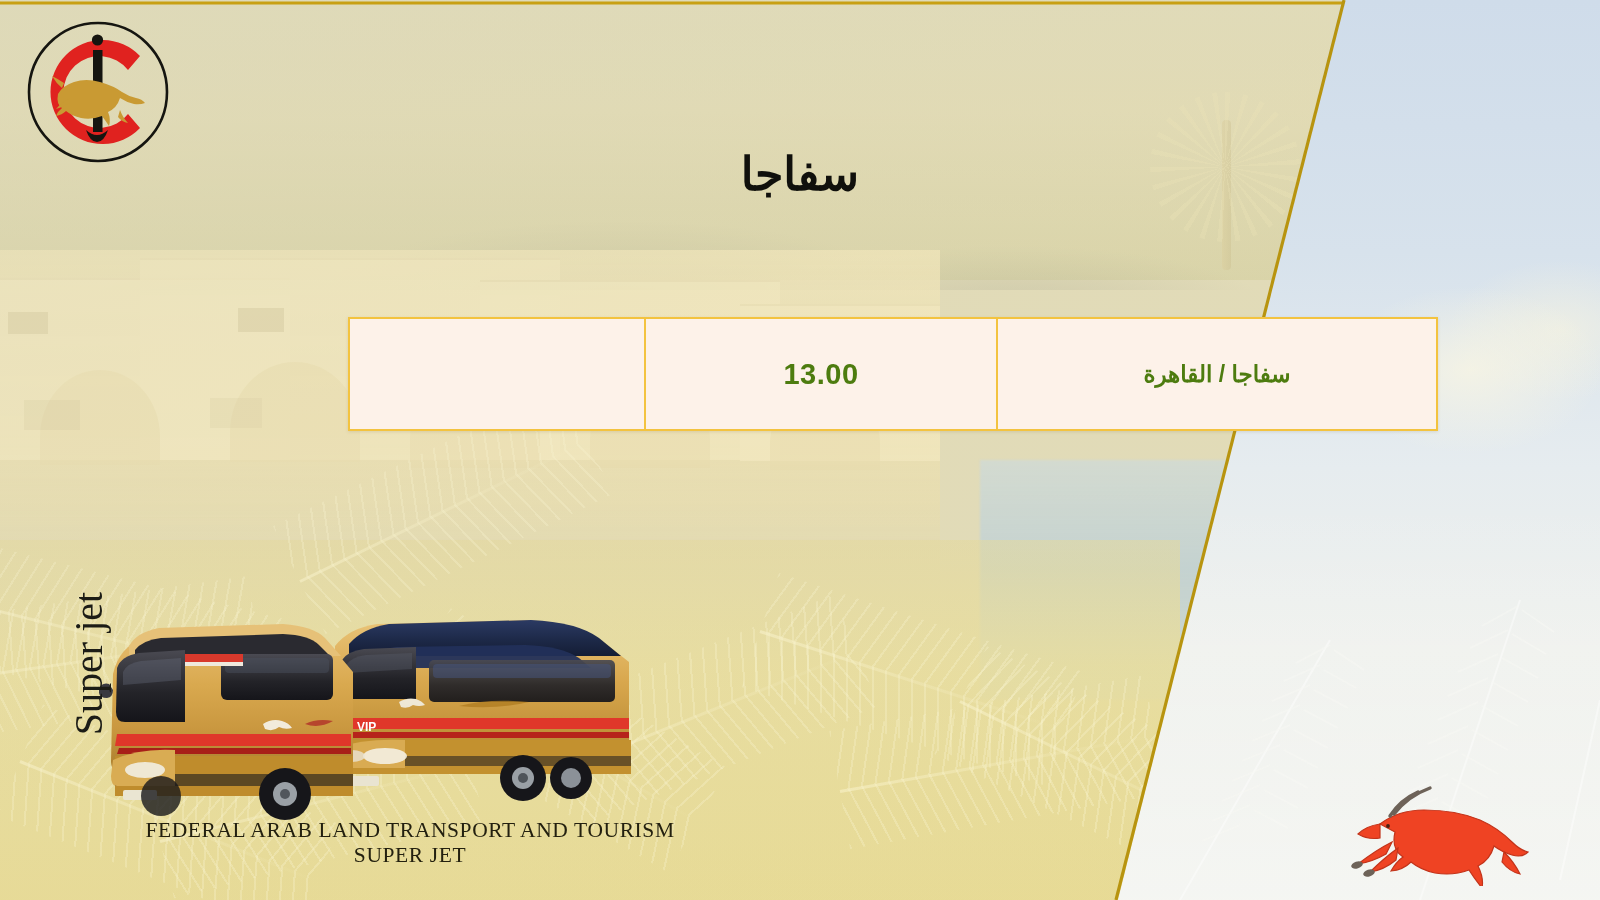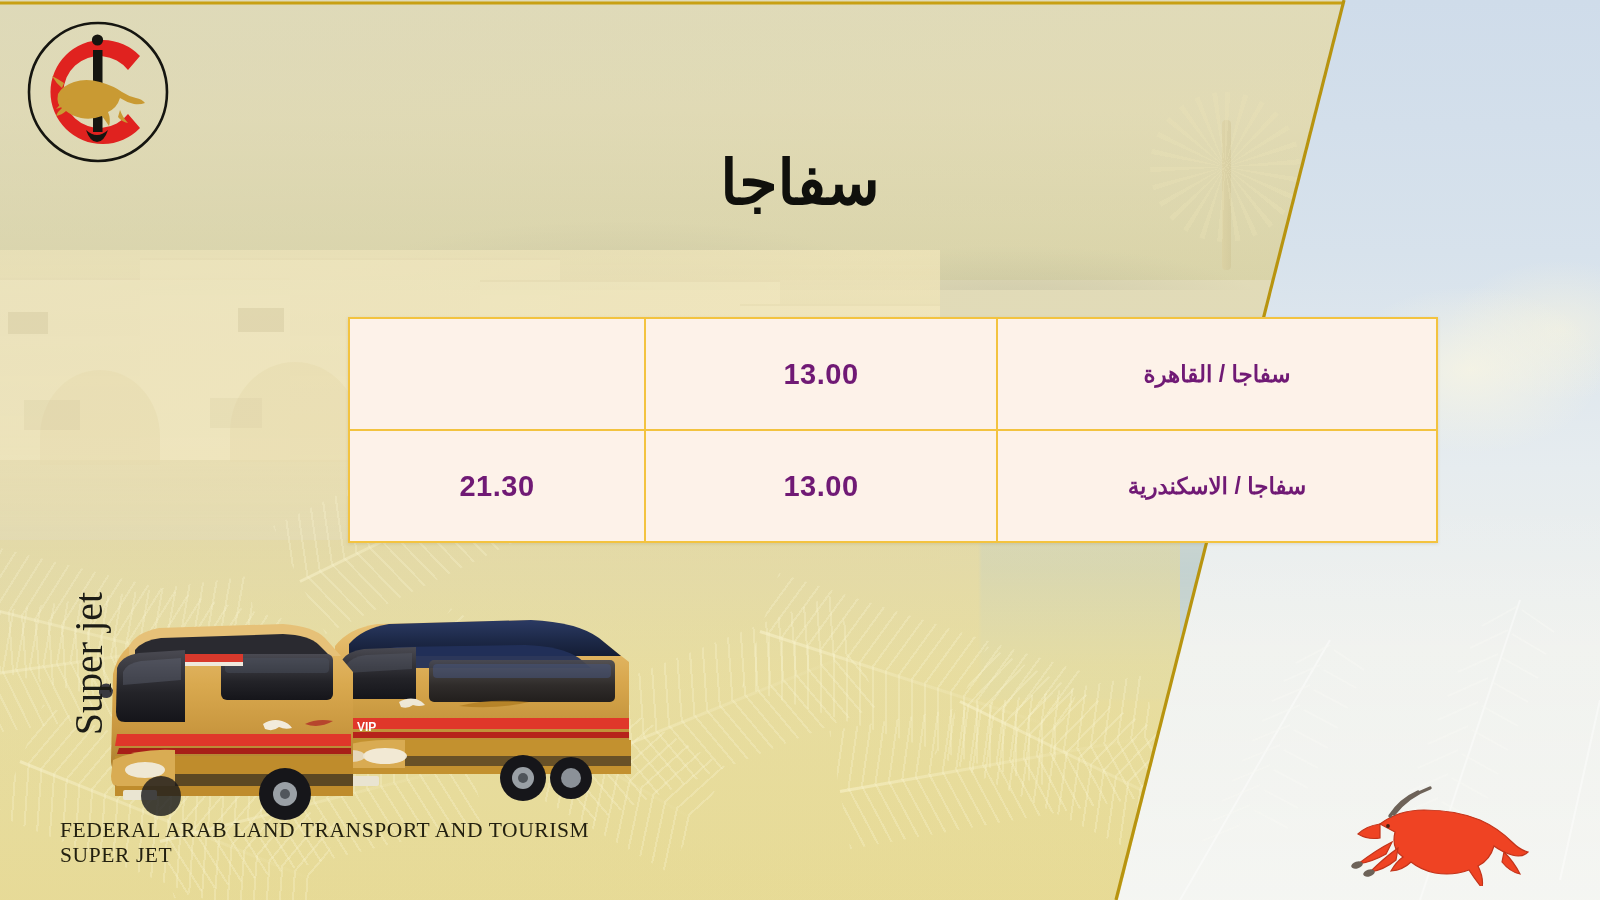--- a/index.html
+++ b/index.html
@@ -180,21 +180,21 @@
 
   
   .title {
     position: absolute;
     left: 0; top: 152px;
     width: 1600px;
     text-align: center;
     direction: rtl;
     font-family: "Liberation Serif", "DejaVu Serif", serif;
     font-weight: 700;
-    font-size: 62px;
+    font-size: 46px;
     line-height: 1;
     color: #10100c;
     letter-spacing: 0;
   }
 
   
   .fare-table {
     position: absolute;
     left: 348px;
     top: 317px;
@@ -203,21 +203,21 @@
     table-layout: fixed;
     background: #fdf2e9;
     box-shadow: 0 1px 3px rgba(120,110,70,.18);
   }
   .fare-table td {
     border: 2px solid #f3c33f;
     background: #fdf2e9;
     height: 110px;
     text-align: center;
     vertical-align: middle;
-    color: #701a75;
+    color: #4d7c0f;
     font-weight: 700;
     padding: 0 6px;
   }
   .col-c { width: 282px; }
   .col-b { width: 338px; }
   .col-a { width: 426px; }
 
   .cell-num {
     font-family: "Liberation Sans", sans-serif;
     font-size: 29px;
@@ -248,20 +248,21 @@
     color: #1c1c16;
     text-align: center;
     white-space: nowrap;
   }
 
   
   .footer {
     position: absolute;
     left: 60px; top: 818px;
     width: 700px;
+    text-align: center;
     font-family: "Liberation Serif", "DejaVu Serif", serif;
     color: #23200f;
     line-height: 1.18;
   }
   .footer-line1 { font-size: 21.5px; letter-spacing: .6px; }
   .footer-line2 { font-size: 21.5px; letter-spacing: .6px; }
 
   
   .gazelle {
     position: absolute;
@@ -374,25 +375,20 @@
   </div>
 
   <div class="title">سفاجا</div>
 
   <table class="fare-table">
     <tbody>
       <tr>
         <td class="col-c cell-num"></td>
         <td class="col-b cell-num">13.00</td>
         <td class="col-a cell-route">سفاجا / القاهرة</td>
-      </tr>
-      <tr>
-        <td class="col-c cell-num">21.30</td>
-        <td class="col-b cell-num">13.00</td>
-        <td class="col-a cell-route">سفاجا / الاسكندرية</td>
       </tr>
     </tbody>
   </table>
 
   <div class="buses">
     <svg viewBox="0 0 540 232" width="540" height="232">
       <defs>
         <linearGradient id="goldBody" x1="0" y1="0" x2="0" y2="1">
           <stop offset="0%" stop-color="#e8bf72"></stop>
           <stop offset="38%" stop-color="#d9a94f"></stop>

